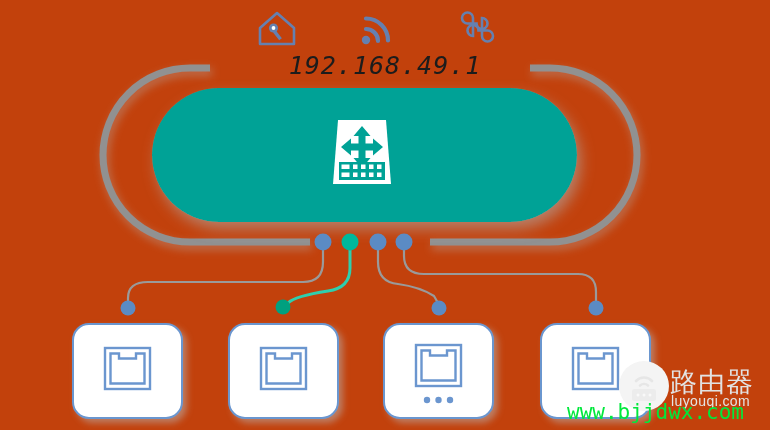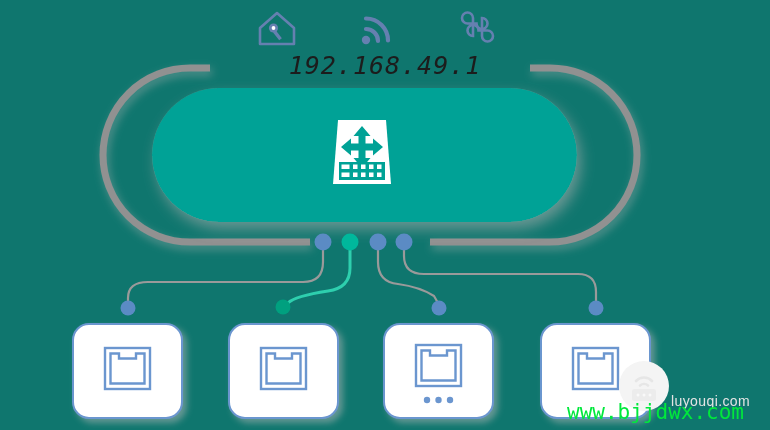--- a/index.html
+++ b/index.html
@@ -7,21 +7,21 @@
     padding: 0;
     background: #ffffff;
   }
   body {
     font-family: "Liberation Sans", sans-serif;
   }
   #stage {
     position: relative;
     width: 770px;
     height: 430px;
-    background: #0f766e;
+    background: #c2410c;
     overflow: hidden;
   }
   #diagram-svg {
     position: absolute;
     left: 0;
     top: 0;
     width: 770px;
     height: 430px;
   }
   .ip-label {
@@ -217,16 +217,17 @@
       <g fill="#f9f9f9">
         <circle cx="638" cy="395" r="1.5"></circle>
         <circle cx="644" cy="395" r="1.5"></circle>
         <circle cx="650" cy="395" r="1.5"></circle>
       </g>
     </g>
   </svg>
 
   <div class="ip-label">192.168.49.1</div>
 
+  <div class="wm-cn">路由器</div>
   <div class="wm-en">luyouqi.com</div>
   <div class="wm-site">www.bjjdwx.com</div>
 
 </div>
 
 </body></html>

